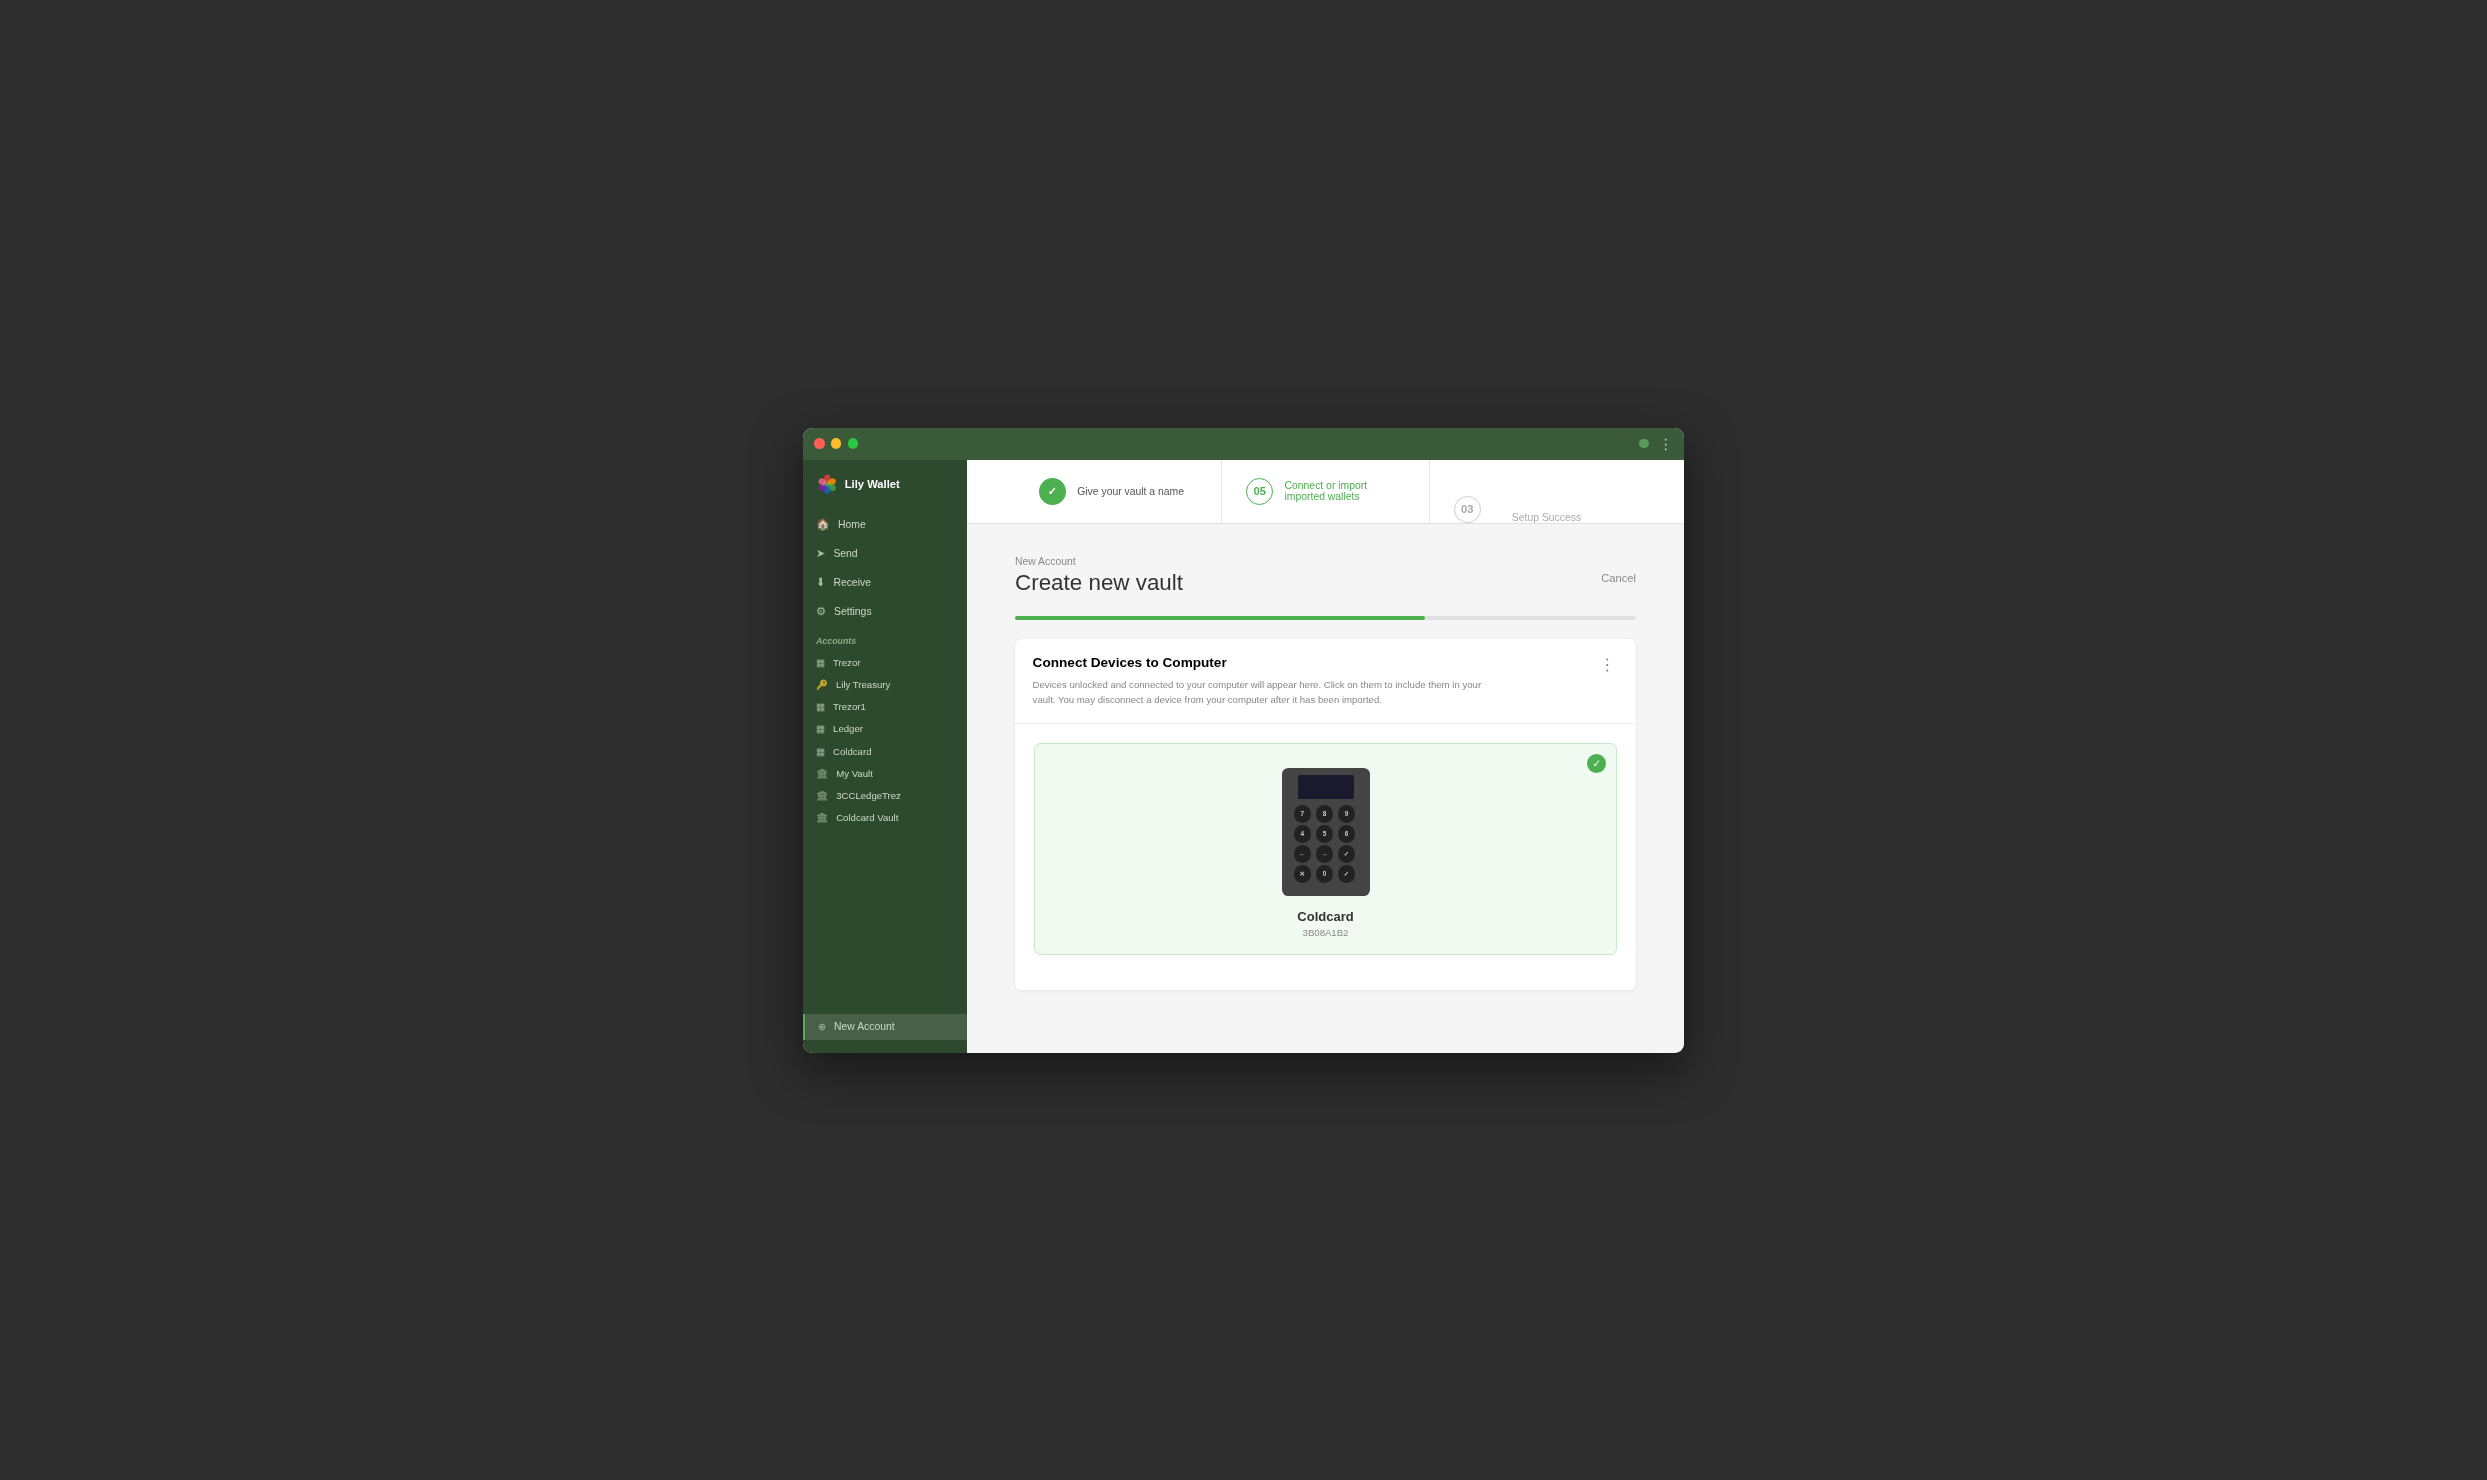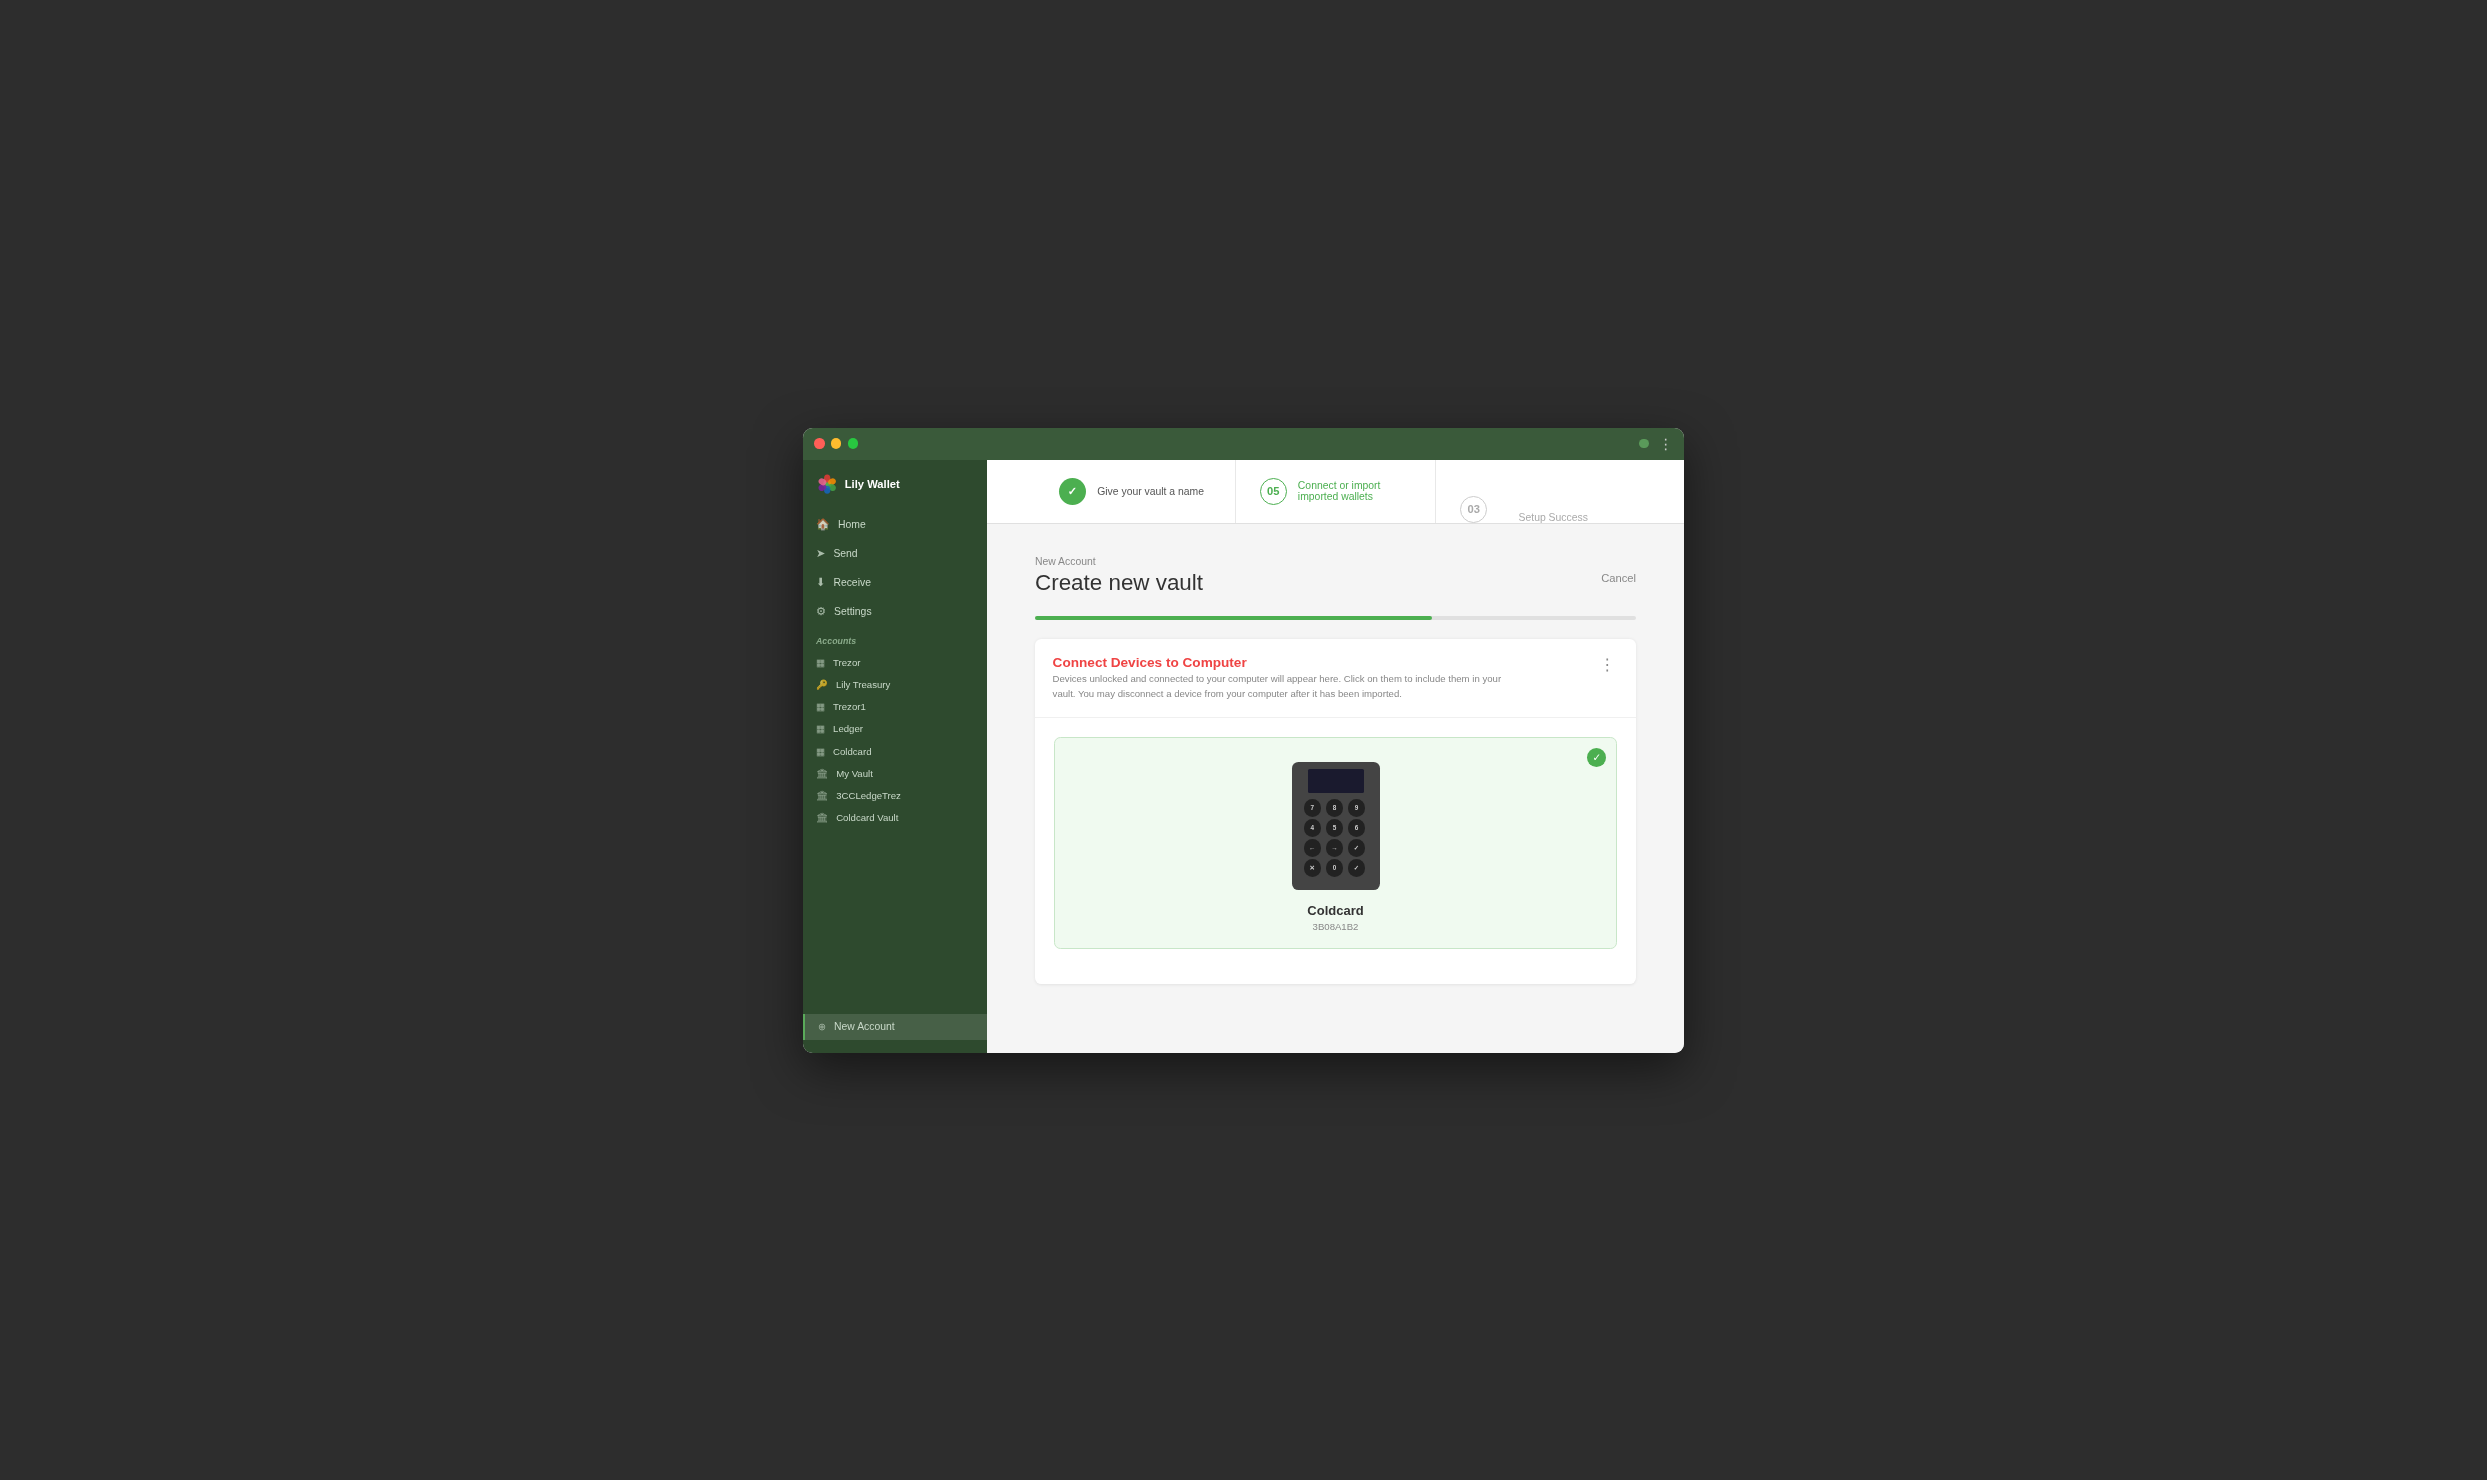--- a/index.html
+++ b/index.html
@@ -58,21 +58,21 @@
       color: #ccc;
       font-size: 14.4px;
       cursor: pointer;
     }
     .app-body {
       display: flex;
       flex: 1;
       min-height: 0;
     }
     .sidebar {
-      width: 184px;
+      width: 164px;
       background: #2e4a2e;
       display: flex;
       flex-direction: column;
       padding: 13px 0;
       flex-shrink: 0;
     }
     .sidebar-logo {
       display: flex;
       align-items: center;
       gap: 6.4px;
@@ -242,22 +242,22 @@
     .card-header {
       padding: 16px 17.6px;
       border-bottom: 0.8px solid #f0f0f0;
       display: flex;
       align-items: flex-start;
       justify-content: space-between;
     }
     .card-title {
       font-size: 13.6px;
       font-weight: 600;
-      color: #ef4444;
-      margin-bottom: 2px;
+      color: #000000;
+      margin-bottom: 8px;
     }
     .card-desc {
       font-size: 9.6px;
       color: #888;
       max-width: 465px;
       line-height: 1.5;
     }
     .card-menu-btn {
       background: none;
       border: none;

